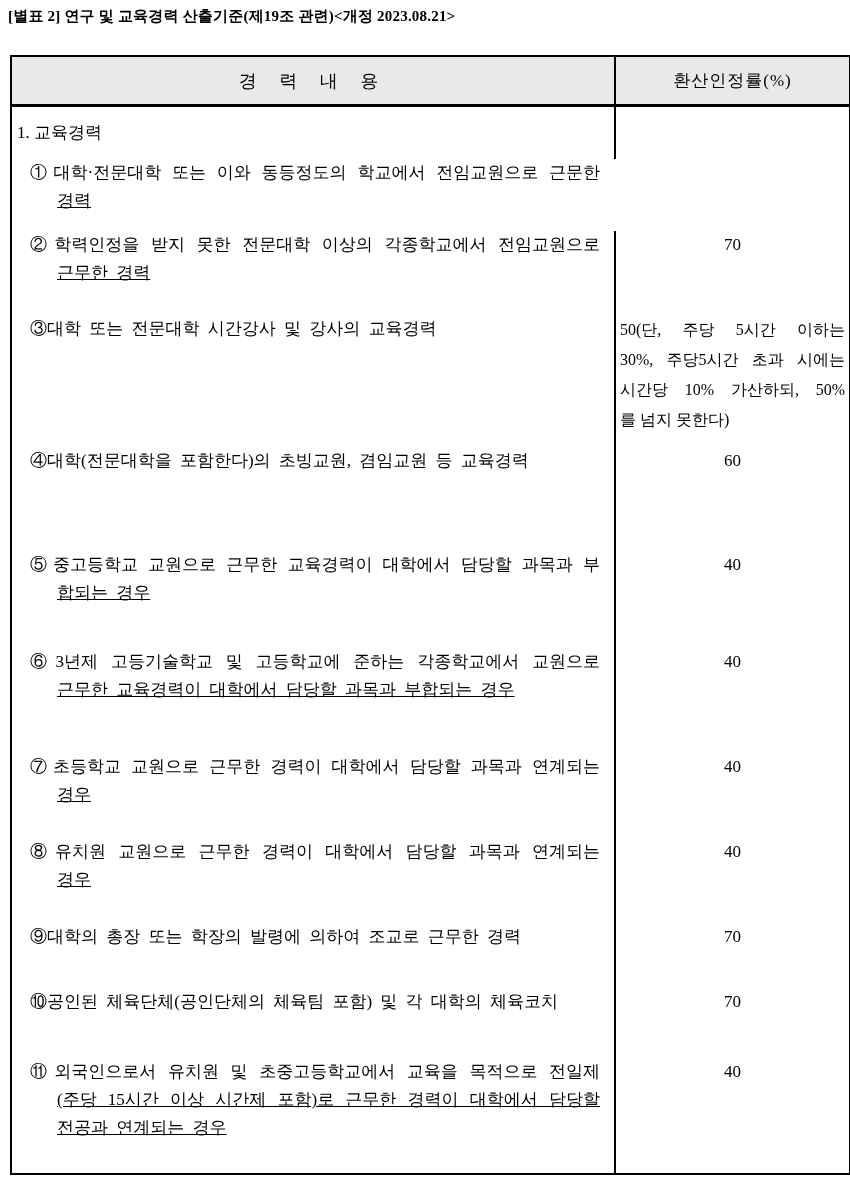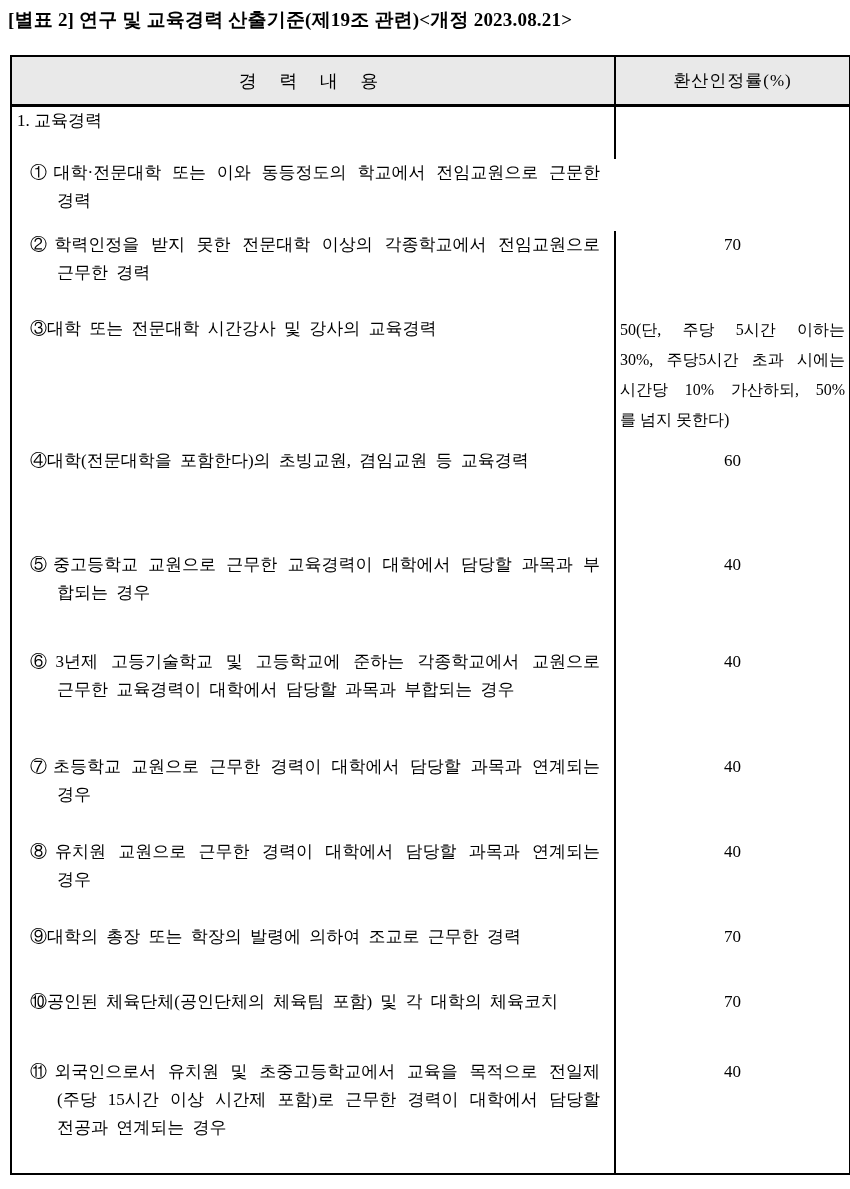--- a/index.html
+++ b/index.html
@@ -3,43 +3,43 @@
 <meta charset="utf-8">
 <style>
   html,body { margin:0; padding:0; }
   body {
     width:850px; height:1189px; background:#ffffff; color:#000;
     font-family:"Liberation Serif","DejaVu Serif",serif;
     position:relative; overflow:hidden;
   }
   .doc-title {
     position:absolute; left:8px; top:7px;
-    font-size:19px; font-weight:bold; letter-spacing:0.2px;
+    font-size:15px; font-weight:bold; letter-spacing:0.2px;
     white-space:nowrap;
   }
   .tbl {
     position:absolute; left:10px; top:55px; width:841px;
     border:2px solid #000; background:#fff; box-sizing:border-box;
   }
   .thead {
     display:grid; grid-template-columns:1fr 235px;
     height:47px; background:#e9e9e9; border-bottom:3px solid #000;
   }
   .th { display:flex; align-items:center; justify-content:center; }
   .th1 { font-size:18px; letter-spacing:9px; }
   .th2 { font-size:17px; border-left:2px solid #000; letter-spacing:1px; }
   .trow { display:grid; grid-template-columns:1fr 235px; }
   .cl {
     padding:0 14px 0 18px; font-size:17px; line-height:28px;
     box-sizing:border-box;
   }
-  .cl.section { padding-left:5px; padding-top:0; }
+  .cl.section { padding-left:5px; padding-top:12px; }
   .ln { text-align:left; word-spacing:4px; }
   .ln.fill { text-align:justify; text-align-last:justify; word-spacing:normal; }
-  .ln.cont { padding-left:27px; }
+  .ln.cont { padding-left:27px;text-decoration:underline; }
   .num { letter-spacing:0; }
   .cr {
     border-left:2px solid #000; text-align:center; font-size:17px;
     line-height:28px; box-sizing:border-box; padding:0 3px;
   }
   .vln {
     line-height:30px; font-size:16px; text-align:justify; text-align-last:justify;
     word-spacing:normal; padding:0 1px;
   }
   .vln.lastline { text-align:left; text-align-last:left; }

